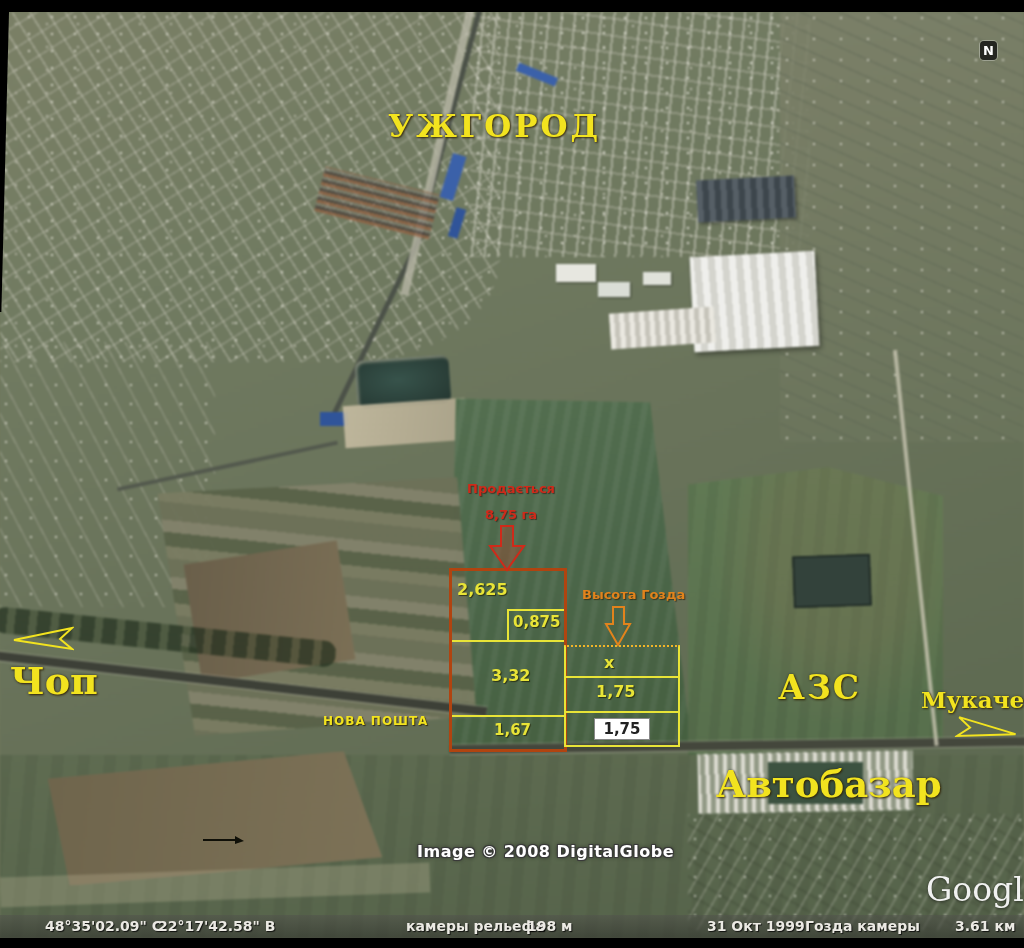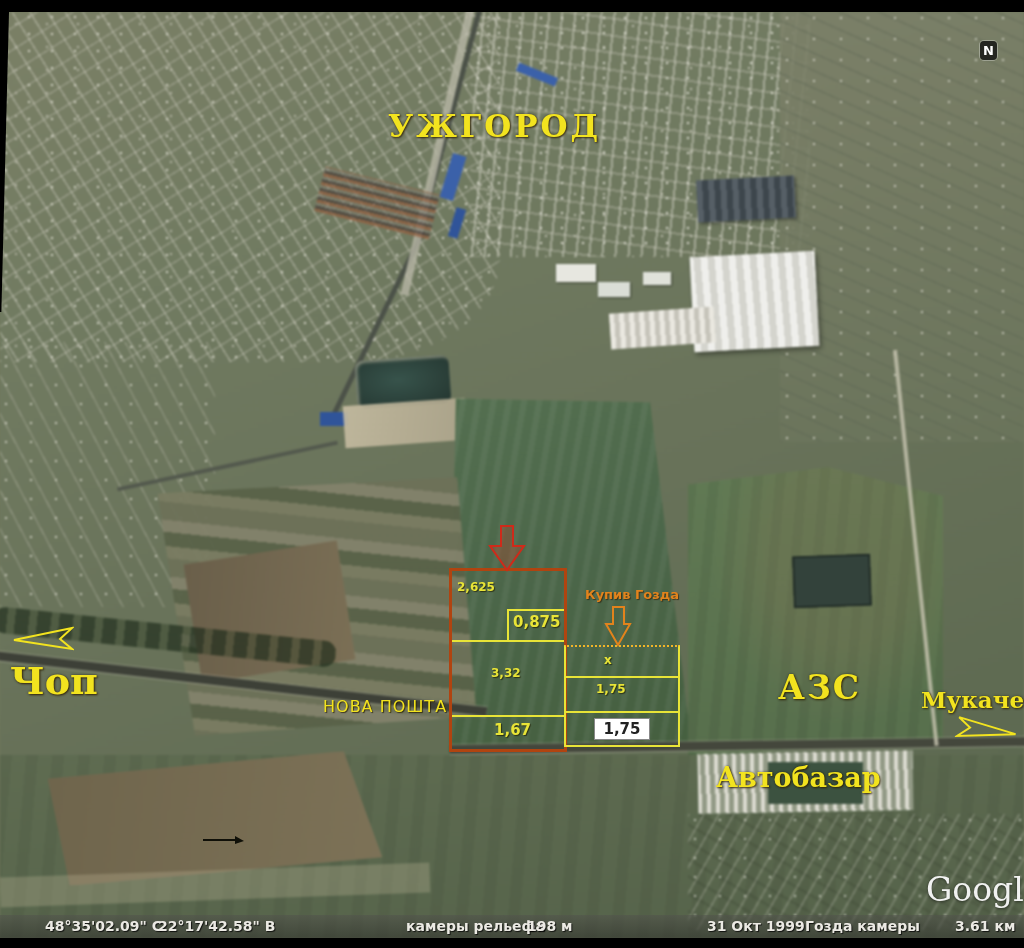--- a/index.html
+++ b/index.html
@@ -103,22 +103,22 @@
   .edge-left{position:absolute;left:0;top:0;width:9px;height:300px;background:#000;
     clip-path:polygon(0 0,100% 0,15% 100%,0 100%);z-index:3;}
   
   .anno{position:absolute;z-index:4;white-space:nowrap;}
   .place{font-family:"DejaVu Serif","Liberation Serif",serif;font-weight:bold;
     color:var(--annotation-yellow,#f2e31f);text-shadow:1px 1px 2px rgba(50,35,0,.85),0 0 3px rgba(0,0,0,.4);}
   .lbl-city{left:388px;top:96px;font-size:31px;letter-spacing:3px;}
   .lbl-chop{left:10px;top:646px;font-size:38px;}
   .lbl-mukachevo{left:921px;top:674px;font-size:23px;}
   .lbl-azs{left:778px;top:656px;font-size:33px;letter-spacing:2px;}
-  .lbl-avtobazar{left:716px;top:750px;font-size:27px;}
-  .lbl-nova{left:323px;top:685px;font-size:16px;font-weight:normal;letter-spacing:1px;
+  .lbl-avtobazar{left:716px;top:750px;font-size:37px;}
+  .lbl-nova{left:323px;top:702px;font-size:12px;font-weight:bold;letter-spacing:1px;
     color:var(--annotation-yellow,#f2e31f);text-shadow:1px 1px 1px rgba(40,30,0,.8);}
   .sale-note{left:452px;top:470px;width:118px;text-align:center;font-size:13px;font-weight:bold;
     color:var(--sale-red,#cf2a1a);text-shadow:1px 1px 1px rgba(40,0,0,.5);line-height:1;}
   .sale-note .area{display:block;margin-top:13px;}
   .buyer-note{left:582px;top:575px;width:100px;text-align:center;font-size:13px;font-weight:bold;
     color:var(--buyer-orange,#e2831c);text-shadow:1px 1px 1px rgba(40,20,0,.6);}
   .arrow{position:absolute;z-index:4;}
   .arrow-sale{left:488px;top:512px;color:var(--sale-red,#cf2a1a);}
   .arrow-buyer{left:604px;top:593px;color:var(--buyer-orange,#e2831c);}
   .arrow-chop{left:2px;top:612px;color:var(--annotation-yellow,#f2e31f);}
@@ -128,21 +128,21 @@
   .plot{position:absolute;z-index:3;}
   .plot-left{left:449px;top:556px;width:112px;height:178px;border:3px solid var(--plot-red,#b04410);}
   .plot-left .divider{position:absolute;left:0;right:0;border-top:2px solid var(--plot-yellow,#e8e437);}
   .pl-d1{top:69px;} .pl-d2{top:144px;}
   .pl-box{position:absolute;right:0;top:38px;width:55px;height:31px;
     border:2px solid var(--plot-yellow,#e8e437);border-right:none;border-bottom:none;}
   .plot-right{left:564px;top:633px;width:112px;height:98px;
     border:2px solid var(--plot-yellow,#e8e437);border-top:2px dotted #f0b428;}
   .plot-right .divider{position:absolute;left:0;right:0;border-top:2px solid var(--plot-yellow,#e8e437);}
   .pr-d1{top:29px;} .pr-d2{top:64px;}
-  .plot-num{position:absolute;z-index:5;font-size:12px;font-weight:bold;
+  .plot-num{position:absolute;z-index:5;font-size:16px;font-weight:bold;
     color:var(--plot-yellow,#e8e437);text-shadow:1px 1px 1px rgba(30,30,0,.7);}
   .pn-2625{left:457px;top:568px;} .pn-0875{left:513px;top:601px;font-size:15px;}
   .pn-400{left:491px;top:654px;}  .pn-125{left:494px;top:709px;font-size:15px;}
   .pn-x{left:604px;top:641px;}    .pn-175a{left:596px;top:670px;}
   .pn-box{left:594px;top:706px;width:54px;height:20px;background:#fff;border:1px solid #888;
     display:flex;align-items:center;justify-content:center;font-size:15px;font-weight:bold;color:#222;text-shadow:none;}
   
   .imagery-credit{left:417px;top:830px;font-size:16px;font-weight:bold;color:#fff;letter-spacing:.5px;
     text-shadow:-1px -1px 0 #3a3a3a,1px -1px 0 #3a3a3a,-1px 1px 0 #3a3a3a,1px 1px 0 #3a3a3a,0 0 4px rgba(0,0,0,.8);}
   .google-mark{left:926px;top:858px;font-family:"DejaVu Serif","Liberation Serif",serif;font-size:33px;
@@ -226,40 +226,45 @@
     <div class="plot-num pn-175a">1,75</div>
     <div class="plot-num pn-box">1,75</div>
 
     <div class="anno place lbl-city">УЖГОРОД</div>
     <div class="anno place lbl-chop">Чоп</div>
     <div class="anno place lbl-mukachevo">Мукачево</div>
     <div class="anno place lbl-azs">АЗС</div>
     <div class="anno place lbl-avtobazar">Автобазар</div>
     <div class="anno lbl-nova">НОВА ПОШТА</div>
 
-    <div class="anno buyer-note">Купив Гозда</div>
+    <div class="anno sale-note">
+      <span>Продається</span>
+      <span class="area">8,75 га</span>
+    </div>
+    <div class="anno buyer-note">Высота Гозда</div>
 
     <svg class="arrow arrow-sale" width="38" height="48" viewBox="0 0 38 48">
       <polygon points="13,2 25,2 25,22 36,22 19,46 2,22 13,22" fill="rgba(200,60,40,.28)" stroke="currentColor" stroke-width="2"></polygon>
     </svg>
     <svg class="arrow arrow-buyer" width="28" height="42" viewBox="0 0 28 42">
       <polygon points="9,2 20,2 20,19 26,19 14,40 2,19 9,19" fill="none" stroke="currentColor" stroke-width="2"></polygon>
     </svg>
     <svg class="arrow arrow-chop" width="72" height="28" viewBox="0 0 72 28">
       <polygon points="70,4 12,16 70,25 58,15" fill="none" stroke="currentColor" stroke-width="2"></polygon>
     </svg>
     <svg class="arrow arrow-mukachevo" width="68" height="28" viewBox="0 0 68 28">
       <polygon points="2,6 60,16 2,25 14,15" fill="none" stroke="currentColor" stroke-width="2"></polygon>
     </svg>
     <svg class="arrow arrow-small" width="44" height="16" viewBox="0 0 44 16">
       <line x1="2" y1="8" x2="35" y2="8" stroke="currentColor" stroke-width="2"></line>
       <polygon points="34,4 43,9 34,12" fill="currentColor"></polygon>
     </svg>
 
     <div class="anno north-badge">N</div>
+    <div class="anno imagery-credit">Image © 2008 DigitalGlobe</div>
     <div class="anno google-mark">Google</div>
 
     <div class="status-bar">
       <span class="sb-lat">48°35'02.09" С</span>
       <span class="sb-lon">22°17'42.58" В</span>
       <span class="sb-terrain-l">камеры рельефа</span>
       <span class="sb-terrain-v">198 м</span>
       <span class="sb-date">31 Окт 1999</span>
       <span class="sb-cam-l">Гозда камеры</span>
       <span class="sb-cam-v">3.61 км</span>

